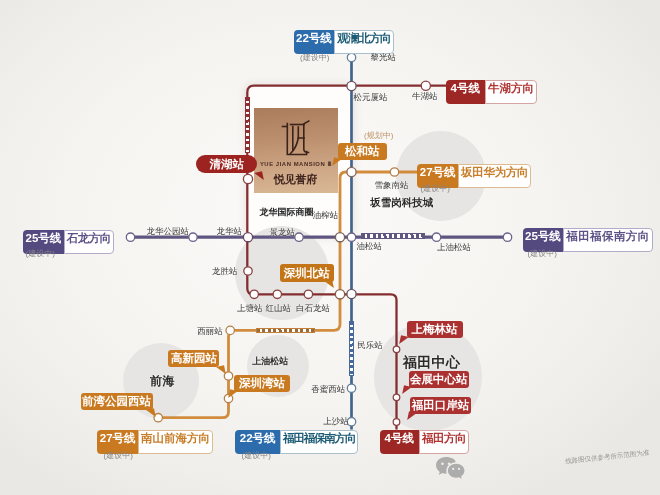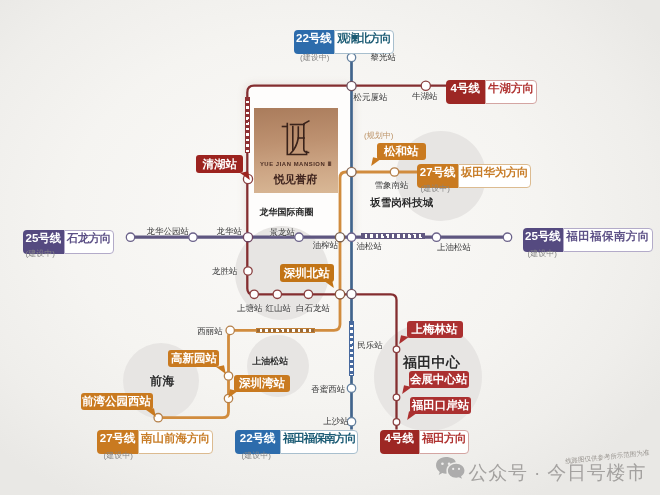--- a/index.html
+++ b/index.html
@@ -129,23 +129,23 @@
     <span class="ln" style="background:#2d6cac;--c:#2d6cac;padding:0 4.5px;">22号线</span>
     <span class="dir" style="color:#1b5b74;border-color:#a8bfce;letter-spacing:-1.2px;">福田福保南方向</span>
   </div>
   <div class="con" style="left:241.5px;top:450px;">(建设中)</div>
 
   <div class="pill" style="left:379.5px;top:430px;">
     <span class="ln n4" style="background:#9d2724;--c:#9d2724;">4号线</span>
     <span class="dir" style="color:#b03432;border-color:#d4a5a2;letter-spacing:-0.5px;">福田方向</span>
   </div>
 
-  <div class="sb" style="left:196.4px;top:155px;background:#9c231f;--c:#9c231f;padding:0 6px;height:18px;line-height:18px;">清湖站
+  <div class="sb" style="left:196.4px;top:155px;background:#9c231f;--c:#9c231f;padding:0 13px;height:18px;line-height:18px;border-radius:9px;">清湖站
     <i class="pr" style="right:-6px;"></i></div>
-  <div class="sb" style="left:377px;top:142.5px;background:#c97a20;--c:#c97a20;padding:0 7px;">松和站
+  <div class="sb" style="left:338px;top:142.5px;background:#c97a20;--c:#c97a20;padding:0 7px;">松和站
     <i class="pl" style="left:-5px;"></i></div>
   <div class="sb" style="left:279.8px;top:263.5px;background:#c27416;--c:#c27416;padding:0 4px;height:18px;line-height:18px;">深圳北站
     <i class="pr"></i></div>
   <div class="sb" style="left:168.4px;top:350px;background:#c97a20;--c:#c97a20;padding:0 2.5px;">高新园站
     <i class="pr" style="right:-6px;"></i></div>
   <div class="sb" style="left:233.9px;top:374.5px;background:#c97a20;--c:#c97a20;">深圳湾站
     <i class="pl" style="left:-5px;"></i></div>
   <div class="sb" style="left:80.5px;top:393px;background:#c97a20;--c:#c97a20;padding:0 1.5px;">前湾公园西站
     <i class="pr" style="right:-2px;"></i></div>
   <div class="sb" style="left:406.5px;top:320.5px;background:#ab3030;--c:#ab3030;">上梅林站
@@ -156,21 +156,21 @@
     <i class="pl" style="left:-2px;"></i></div>
 
   <div class="con" style="left:364px;top:129.5px;color:#bd9468;">(规划中)</div>
 
   <div class="lbl" style="left:356.5px;top:52.5px;padding-left:14px;">黎光站</div>
   <div class="lbl" style="left:353.6px;top:93px;">松元厦站</div>
   <div class="lbl" style="left:412px;top:92px;">牛湖站</div>
   <div class="lbl" style="left:146.4px;top:227px;text-align:right;">龙华公园站</div>
   <div class="lbl" style="left:216.4px;top:227px;">龙华站</div>
   <div class="lbl" style="left:269.5px;top:227.5px;">景龙站</div>
-  <div class="lbl" style="left:312.8px;top:241px;">油榨站</div>
+  <div class="lbl" style="left:312.8px;top:211px;">油榨站</div>
   <div class="lbl" style="left:356.4px;top:242px;">油松站</div>
   <div class="lbl" style="left:437px;top:243px;">上油松站</div>
   <div class="lbl" style="left:212px;top:267px;">龙胜站</div>
   <div class="lbl" style="left:237px;top:303.5px;">上塘站</div>
   <div class="lbl" style="left:265.5px;top:303.5px;">红山站</div>
   <div class="lbl" style="left:296px;top:303.5px;">白石龙站</div>
   <div class="lbl" style="left:357.3px;top:300.9px;margin-top:40px;">民乐站</div>
   <div class="lbl" style="left:197.3px;top:327.3px;">西丽站</div>
   <div class="lbl" style="left:311.3px;top:385px;">香蜜西站</div>
   <div class="lbl" style="left:323.3px;top:417.3px;">上沙站</div>
@@ -203,15 +203,14 @@
       <path d="M 10.5 2 C 5 2 1 5.5 1 10 C 1 12.6 2.4 14.8 4.6 16.3 L 3.6 19.3 L 7.1 17.5 C 8.2 17.8 9.3 18 10.5 18 C 10.8 18 11.1 18 11.4 17.9 C 11.1 17 11 16.1 11 15.2 C 11 10.7 15 7.1 20 7.1 C 20 4.2 15.7 2 10.5 2 Z"></path>
       <path d="M 20.5 8.5 C 16 8.5 12.5 11.5 12.5 15.2 C 12.5 18.9 16 21.9 20.5 21.9 C 21.4 21.9 22.3 21.8 23.1 21.5 L 26.1 23 L 25.2 20.5 C 27.1 19.3 28.5 17.4 28.5 15.2 C 28.5 11.5 25 8.5 20.5 8.5 Z"></path>
     </g>
     <g fill="#f0efee">
       <circle cx="7.2" cy="8.4" r="1.25"></circle>
         <circle cx="13.6" cy="8.4" r="1.25"></circle>
       <circle cx="17.6" cy="13.4" r="1.05"></circle>
         <circle cx="23.2" cy="13.4" r="1.05"></circle>
     </g>
   </svg>
-  <div style="position:absolute;left:468.5px;top:459.8px;font-size:19px;color:#a4a2a0;letter-spacing:0.8px;">公众号 · 今日号楼市</div>
   <div style="position:absolute;left:565px;top:453px;font-size:6.5px;color:#98948f;transform:rotate(-6deg);">线路图仅供参考所示范围为准</div>
 </div>
 
 </body></html>

